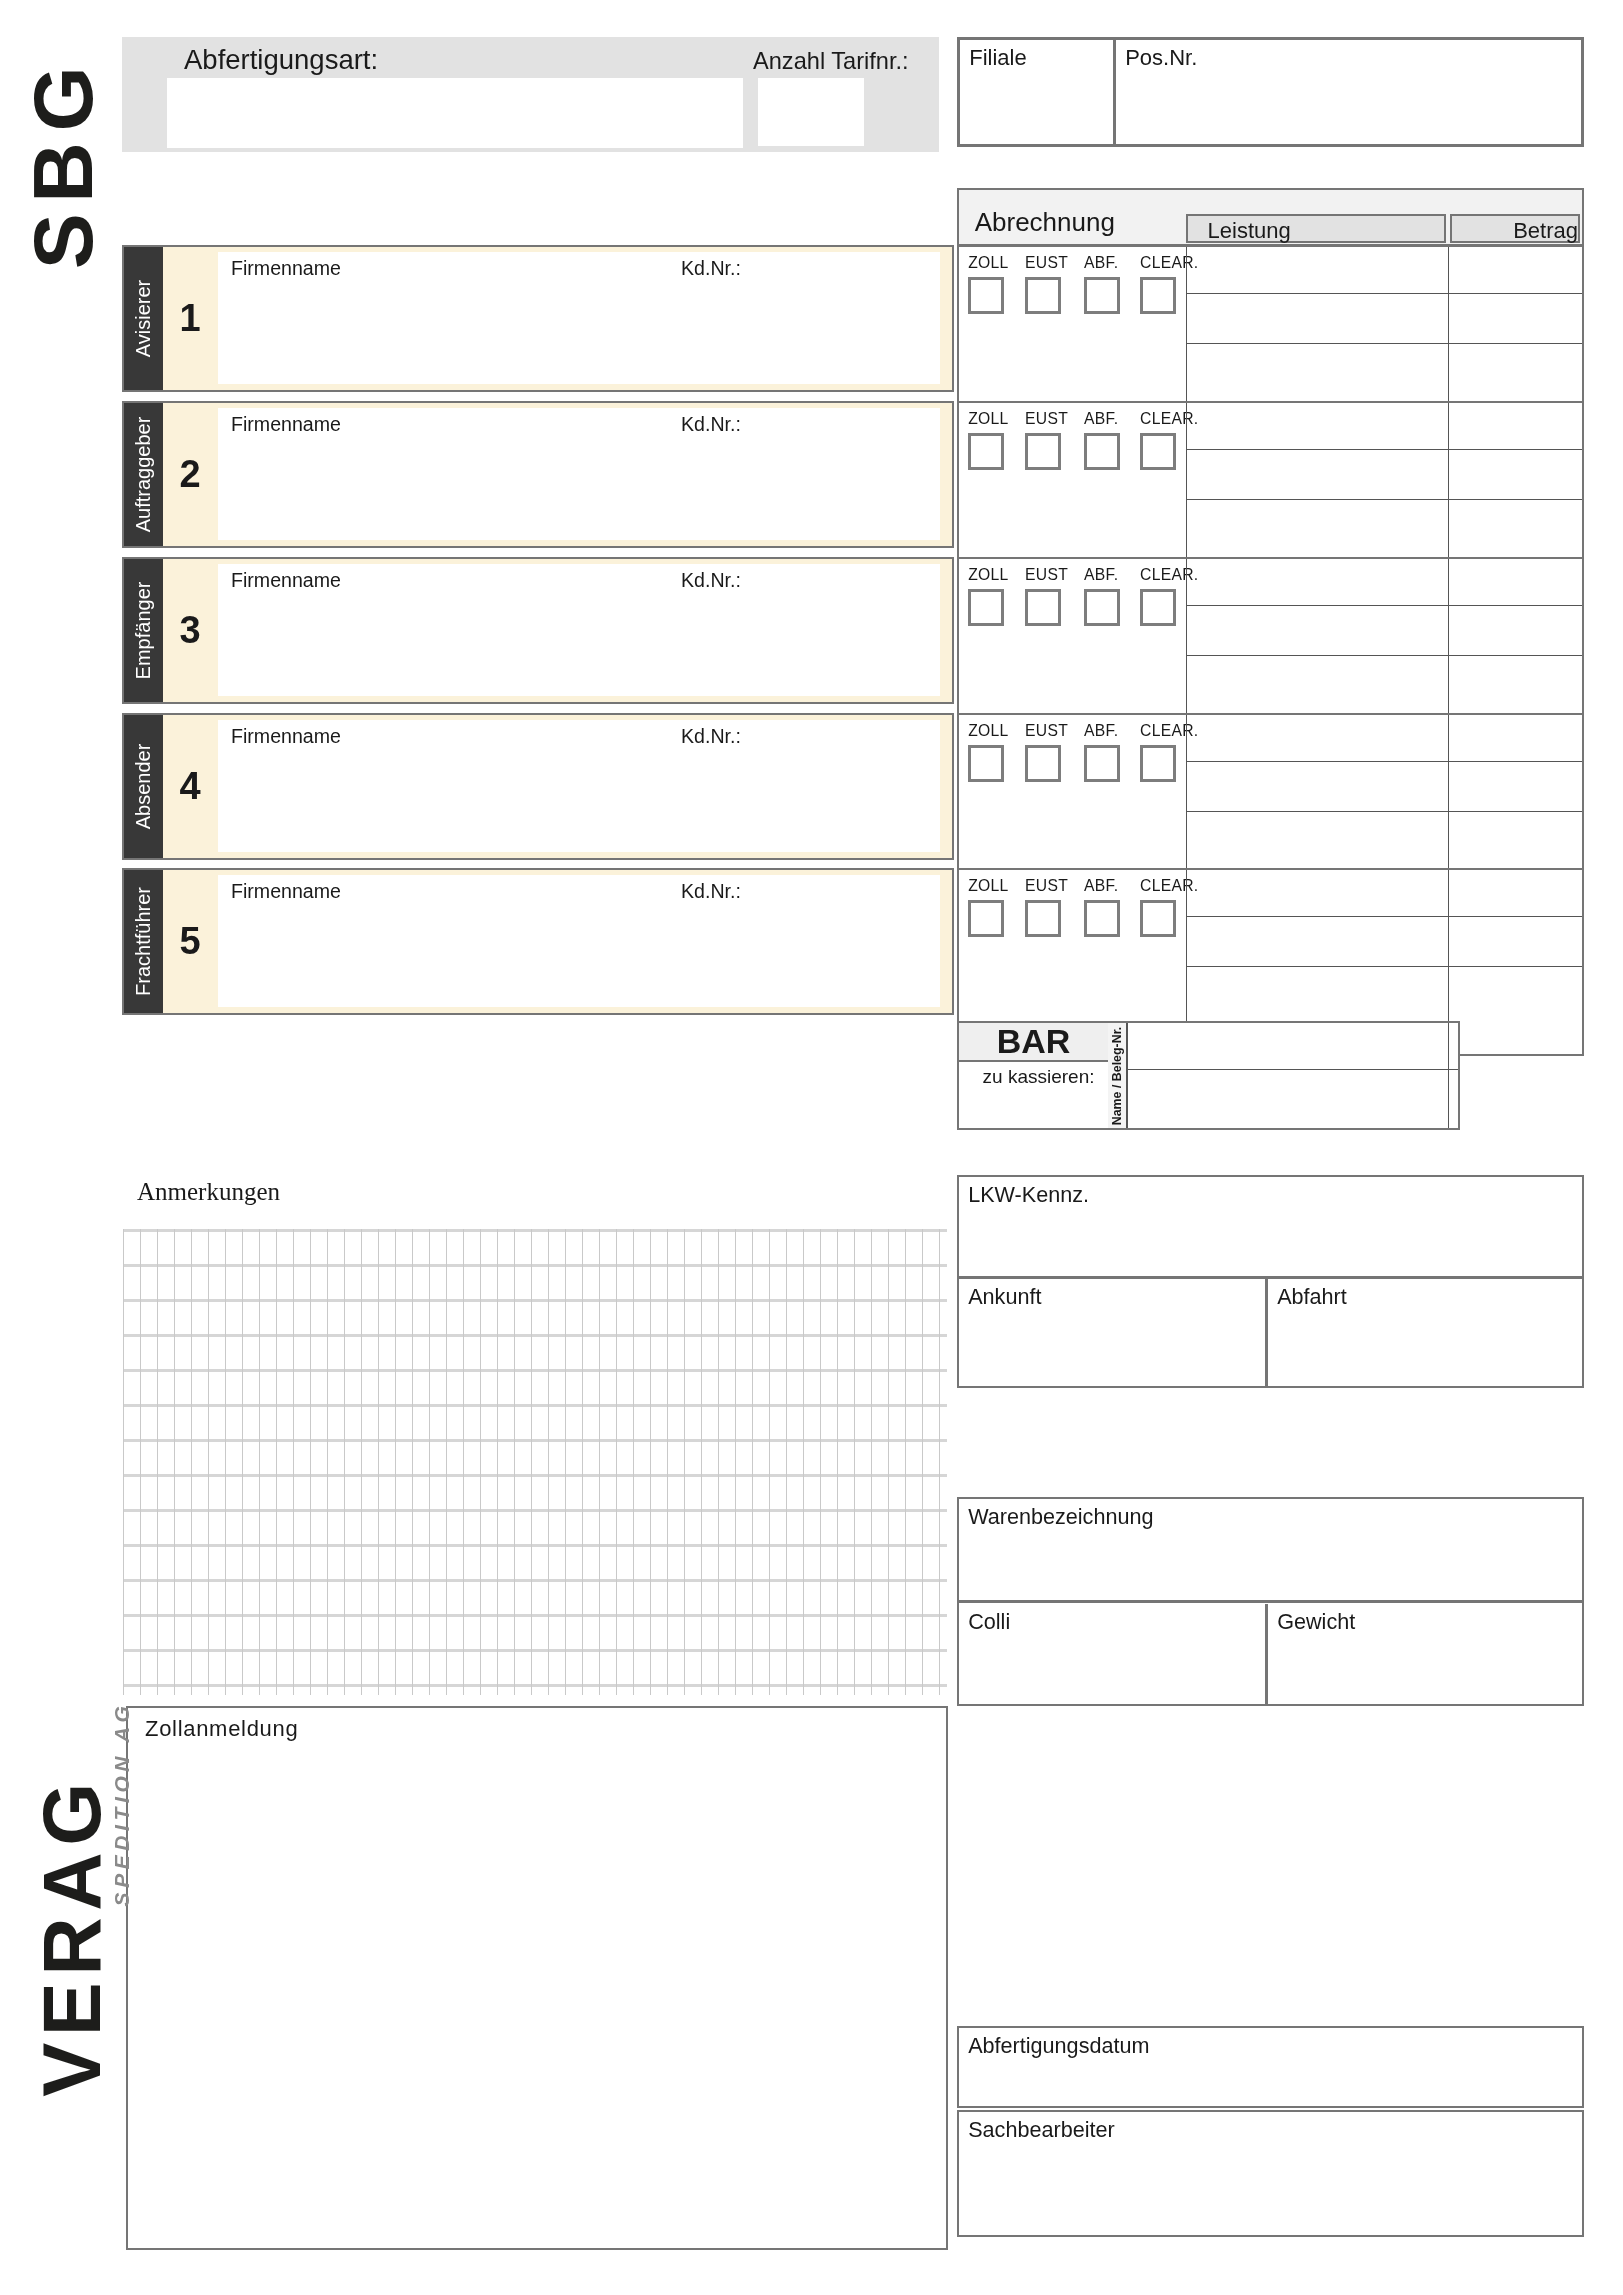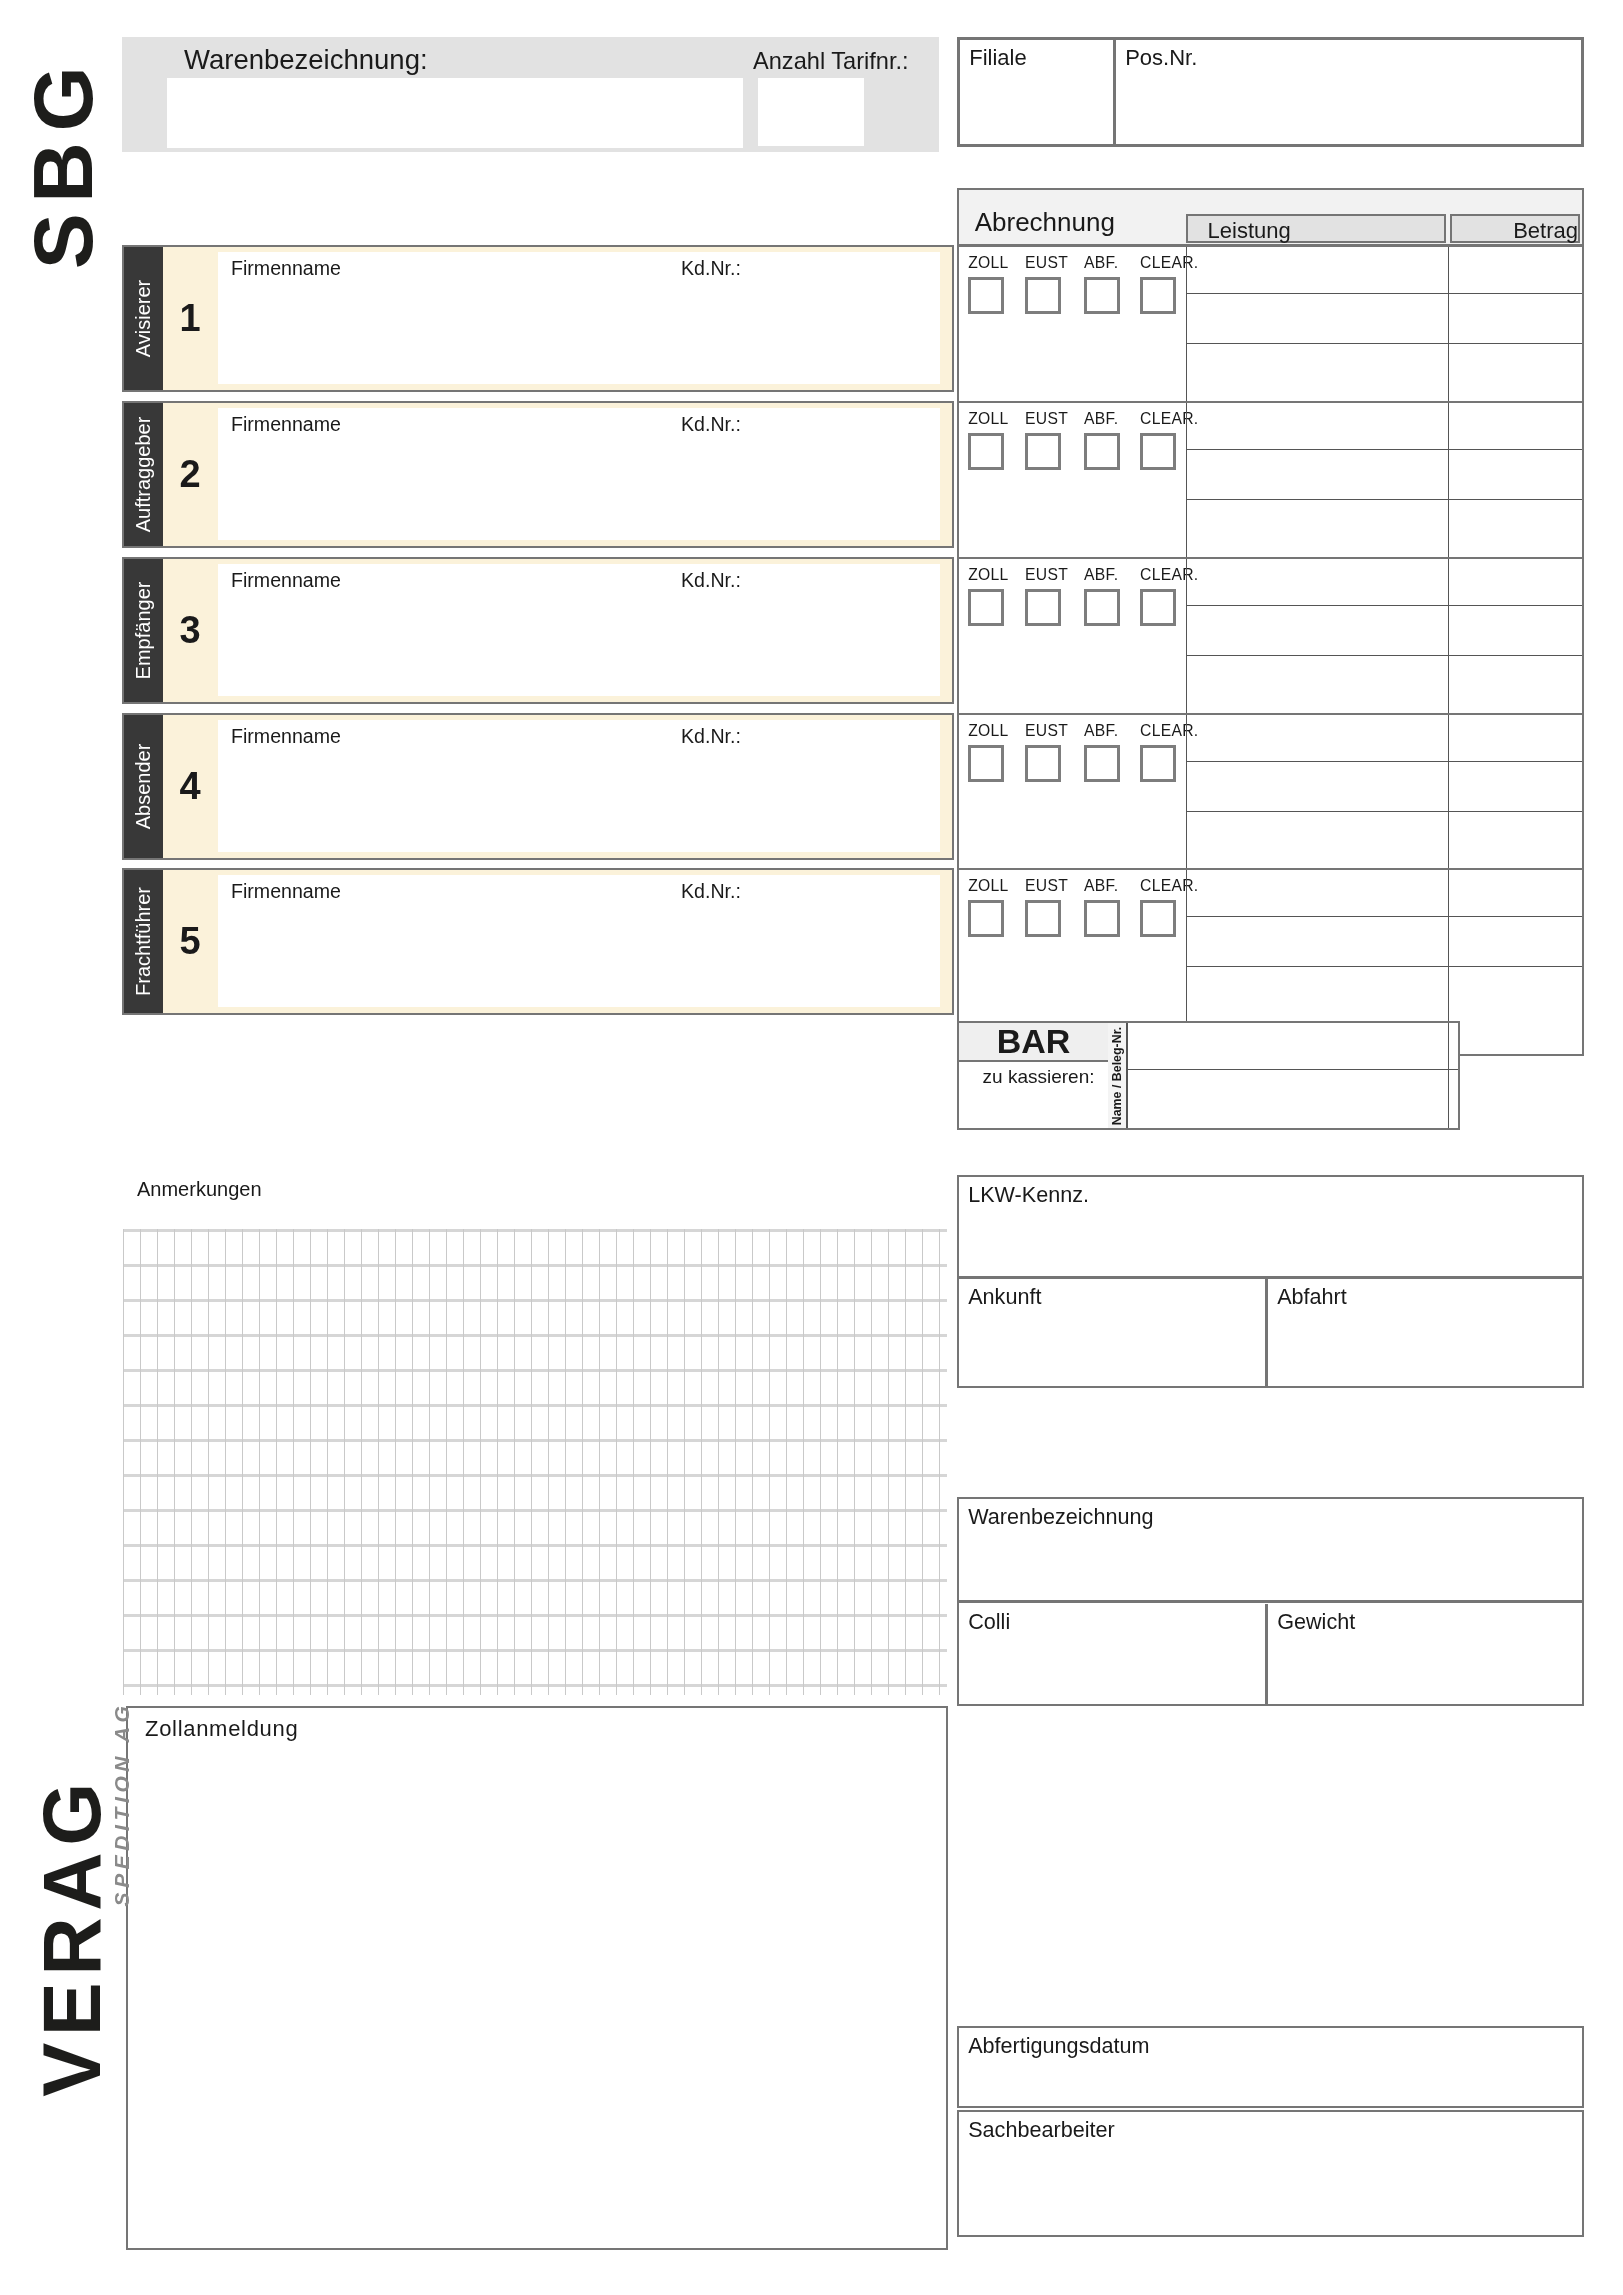--- a/index.html
+++ b/index.html
@@ -58,21 +58,21 @@
   .zu-box{position:absolute;left:0;top:39px;width:151px;bottom:0;background:#fff;border-right:2.6px solid #757575;box-sizing:border-box;}
   .zu-box span{position:absolute;left:23.6px;top:3.9px;font-size:19px;}
   .name-strip{position:absolute;left:149px;top:0;width:19.6px;height:100%;background:#f4f4f4;border-right:2px solid #555;box-sizing:border-box;display:flex;align-items:center;justify-content:center;}
   .name-strip span{transform:rotate(-90deg);white-space:nowrap;font-size:12.4px;font-weight:bold;}
   .barsec .hline{position:absolute;left:168px;right:0;top:46px;height:1.3px;background:#555;}
   .barsec .bvline{position:absolute;left:489px;top:0;bottom:0;width:1.3px;background:#555;}
   .barsec .bigcell{position:absolute;left:169px;top:0;width:319px;height:100%;}
   .barsec .betcell{position:absolute;left:490px;top:0;right:0;height:100%;}
 
   
-  .anm-label{position:absolute;left:137px;top:1178px;font-size:20px;}
+  .anm-label{position:absolute;left:137px;top:1178px;font-size:25px;font-family:Liberation Serif, serif;}
   .anm-grid{position:absolute;left:123px;top:1229px;width:824px;height:466px;
     background-image:
       repeating-linear-gradient(to right, #c9c9c9 0 1.3px, transparent 1.3px 17px),
       repeating-linear-gradient(to bottom, #d6d6d6 0 2.6px, transparent 2.6px 35px);
     background-color:#fff;}
 
   
   .bigbox{position:absolute;left:957px;width:627px;background:#fff;border:2.6px solid #757575;box-sizing:border-box;}
   .bigbox .blabel{position:absolute;left:9.2px;top:5.2px;font-size:21.6px;}
   .bigbox .hdiv{position:absolute;left:0;right:0;height:3.3px;background:#757575;}
@@ -86,21 +86,21 @@
 </head>
 <body>
 
 <div class="page">
 
   <div class="sbg-logo">
     <span>SBG</span>
   </div>
 
   <div class="band">
-    <div class="band-label">Warenbezeichnung:</div>
+    <div class="band-label">Abfertigungsart:</div>
     <div class="band-input"></div>
     <div class="anzahl-label">Anzahl Tarifnr.:</div>
     <div class="anzahl-input"></div>
   </div>
 
   <div class="filiale-box">
     <div class="filiale-cell">
       <span class="cell-label">Filiale</span>
     </div>
     <div class="filiale-vline"></div>

